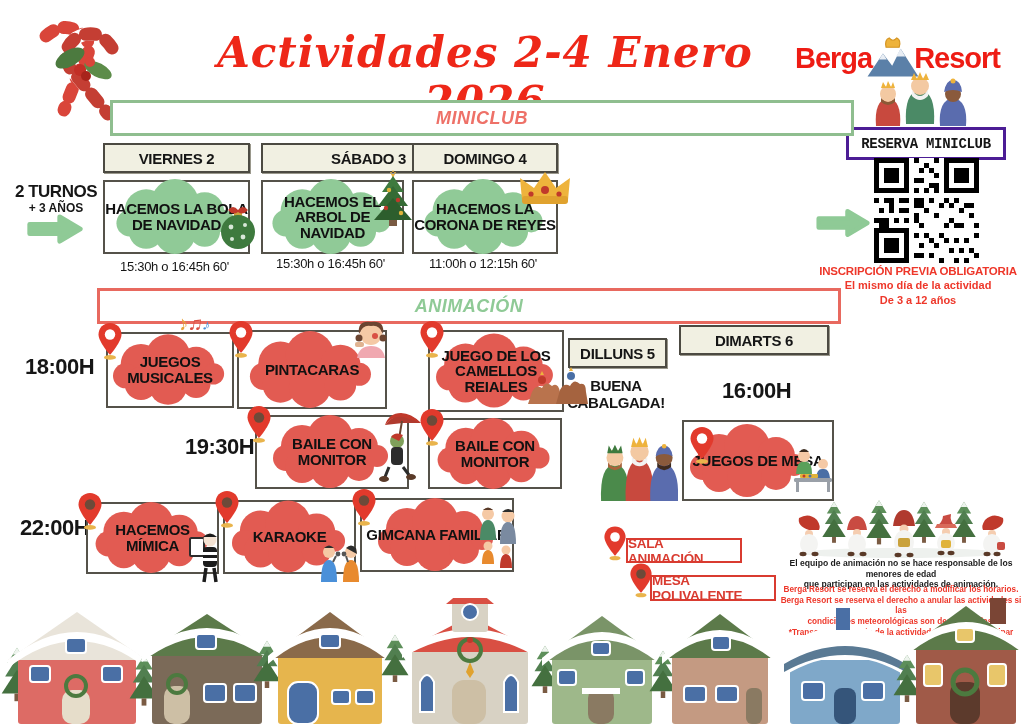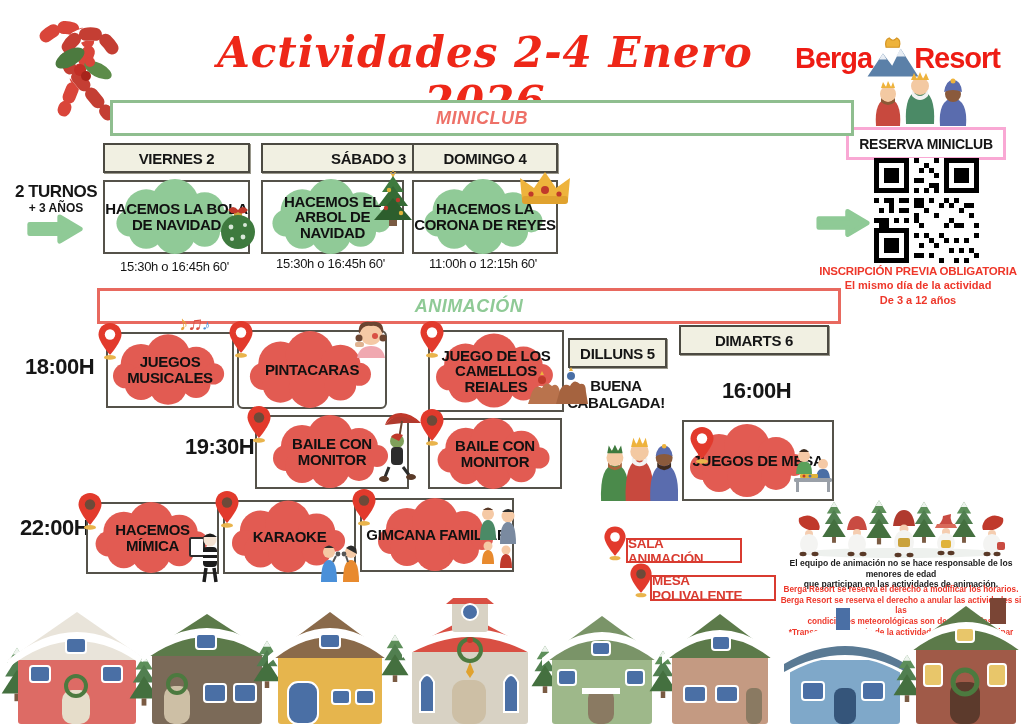--- a/index.html
+++ b/index.html
@@ -24,22 +24,22 @@
   
   .act{background:#fff;border:2px solid #55524a;display:flex;align-items:center;justify-content:center;}
   .act .cloud{position:absolute;left:50%;top:50%;transform:translate(-50%,-50%);}
   .act-title{position:relative;z-index:2;text-align:center;font-weight:700;
      font-size:15px;line-height:1.04;letter-spacing:-.3px;color:#111;}
   .act .pin{position:absolute;left:-11px;top:-12px;z-index:3;}
   .act .pin.inside{left:5px;top:4px;}
   .time-note{font-weight:400;font-size:13px;letter-spacing:-.3px;text-align:center;}
   .big-time{font-weight:700;font-size:22px;letter-spacing:-.5px;}
   
-  .reserva{left:846px;top:127px;width:154px;height:27px;background:#fff;border:3px solid #f9a8d4;
-     display:flex;align-items:center;justify-content:center;font-weight:700;font-size:14px;letter-spacing:-.3px;}
+  .reserva{left:846px;top:127px;width:154px;height:27px;background:#fff;border:3px solid #4c1d95;
+     display:flex;align-items:center;justify-content:center;font-weight:700;font-size:14px;letter-spacing:-.3px;font-family:Liberation Mono, monospace;}
   .inscripcion{left:812px;top:265px;width:212px;text-align:center;color:#ee372a;font-weight:700;}
   .inscripcion .l1{font-size:11.5px;letter-spacing:-.2px;}
   .inscripcion .l2{font-size:11px;margin-top:2px;}
   .inscripcion .l3{font-size:11px;margin-top:3px;}
   
   .legend-box{border:2px solid #d93b30;background:#fff;color:#d93b30;font-weight:700;
      font-size:13.5px;letter-spacing:-.3px;display:flex;align-items:center;justify-content:center;}
   
   .turnos{left:8px;top:182px;width:96px;text-align:center;font-weight:700;}
   .turnos .t1{font-size:17px;letter-spacing:-.5px;}
@@ -313,21 +313,21 @@
       <use href="#pinW" width="26" height="38"></use>
     </svg>
   <svg class="cloud" width="116" height="78" style="color:#e25b52">
       <use href="#cloud" width="116" height="78"></use>
     </svg>
   <div class="act-title">JUEGOS MUSICALES</div>
   <div class="abs" style="left:70px;top:-22px;z-index:3;font-size:20px;font-weight:700;">
     <span style="color:#e8a33d;display:inline-block;transform:rotate(-12deg)">♪</span><span style="color:#d94f43;display:inline-block;transform:rotate(8deg)">♫</span><span style="color:#4a90d9;display:inline-block;transform:rotate(14deg);font-size:15px">♪</span>
   </div>
 </div>
-<div class="abs act" style="left:237px;top:330px;width:146px;height:75px;border-radius:6px;">
+<div class="abs act" style="left:237px;top:330px;width:146px;height:75px;">
   <svg class="pin" width="26" height="38">
       <use href="#pinW" width="26" height="38"></use>
     </svg>
   <svg class="cloud" width="134" height="80" style="color:#e25b52">
       <use href="#cloud" width="134" height="80"></use>
     </svg>
   <div class="act-title">PINTACARAS</div>
   <svg class="abs" style="left:112px;top:-14px;z-index:3" width="40" height="42" viewBox="0 0 40 42">
     <path d="M6 40 Q8 28 20 28 Q32 28 34 40 Z" fill="#f0a8b0"></path>
     <circle cx="20" cy="16" r="11" fill="#f5c9a5"></circle>

